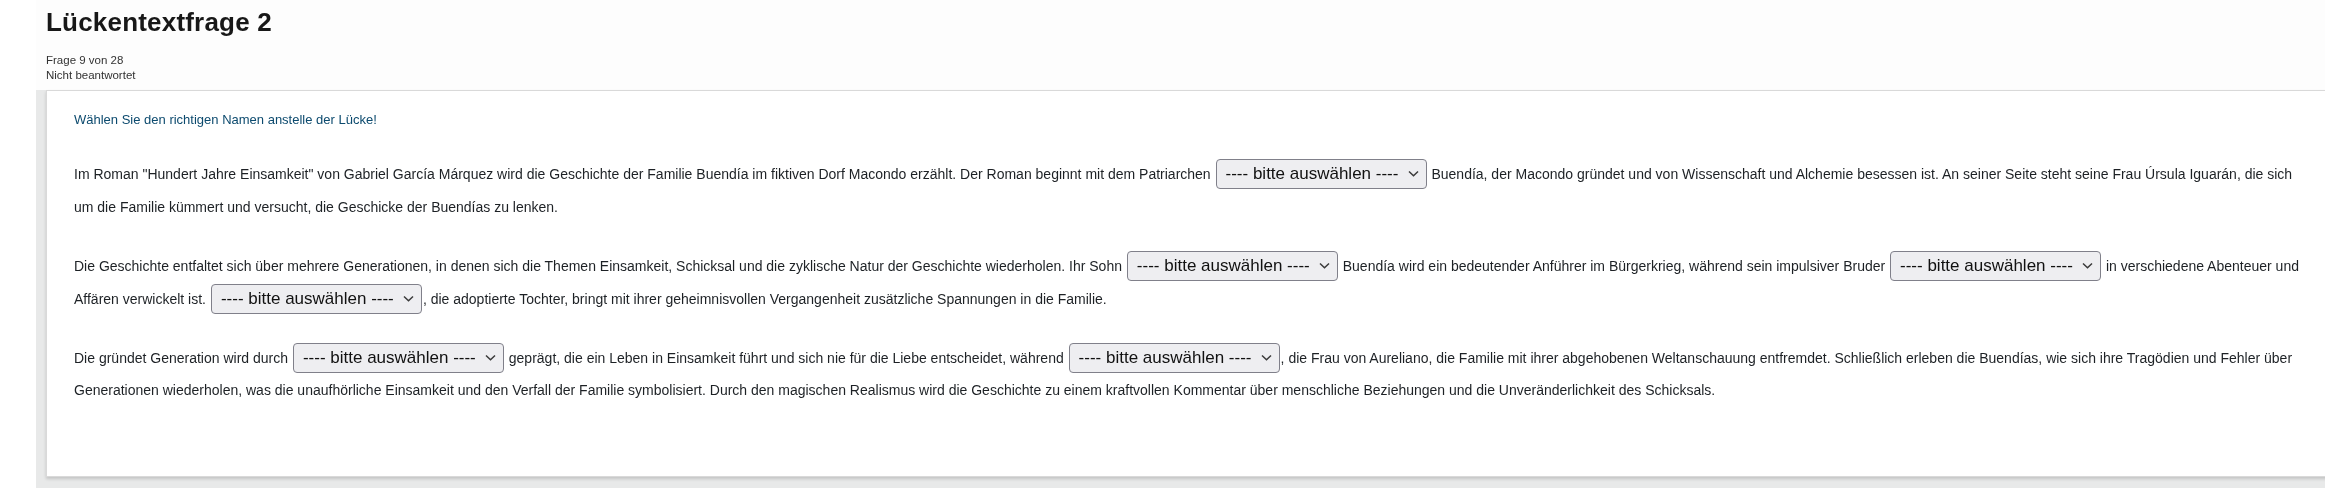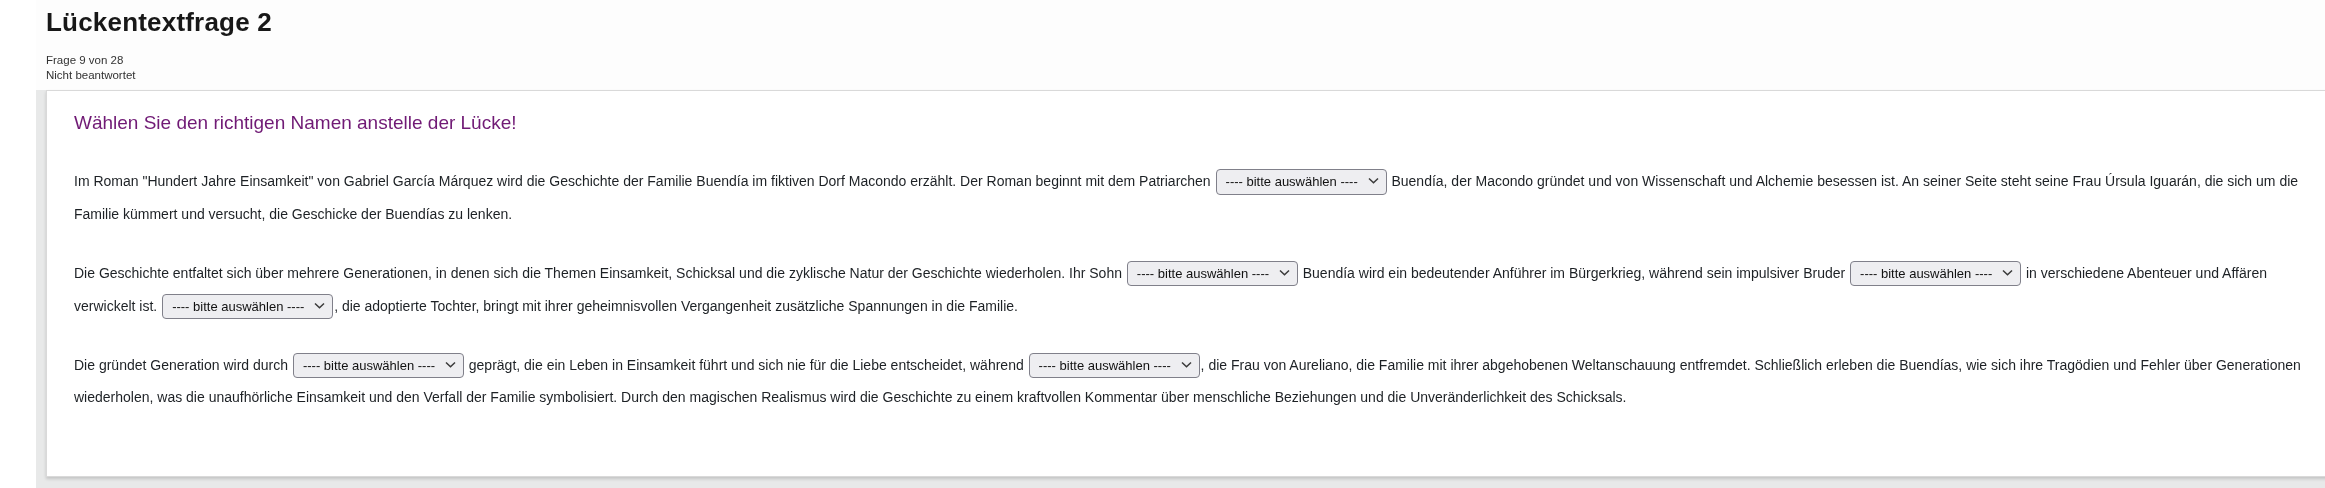--- a/index.html
+++ b/index.html
@@ -46,22 +46,22 @@
     position: absolute;
     top: 0; left: 10px; right: 0;
     height: 387px;
     background: #ffffff;
     border: 1px solid #d9d9d9;
     border-right: none;
     box-shadow: 0 2px 3px rgba(0,0,0,0.16);
     padding: 21px 55px 0 27px;
   }
   .prompt {
-    font-size: 19px;
-    color: #701a75;
+    font-size: 13px;
+    color: #0c4a6e;
     margin-bottom: 31px;
   }
   .card p {
     font-size: 14px;
     line-height: 2.35;
     color: #1d2125;
     margin: 0 0 26px 0;
     text-align: left;
     hyphens: auto;
     -webkit-hyphens: auto;
@@ -71,21 +71,21 @@
     position: relative;
     display: inline-block;
     vertical-align: baseline;
     margin: 0 1px;
   }
   select.gapsel {
     appearance: none;
     -webkit-appearance: none;
     -moz-appearance: none;
     font-family: "Liberation Sans", "DejaVu Sans", sans-serif;
-    font-size: 13px;
+    font-size: 17px;
     color: #111111;
     background: #eeeef1;
     border: 1px solid #80808a;
     border-radius: 4px;
     padding: 4px 27px 4px 9px;
     line-height: 1.2;
     cursor: pointer;
   }
   .sel-arrow {
     position: absolute;

